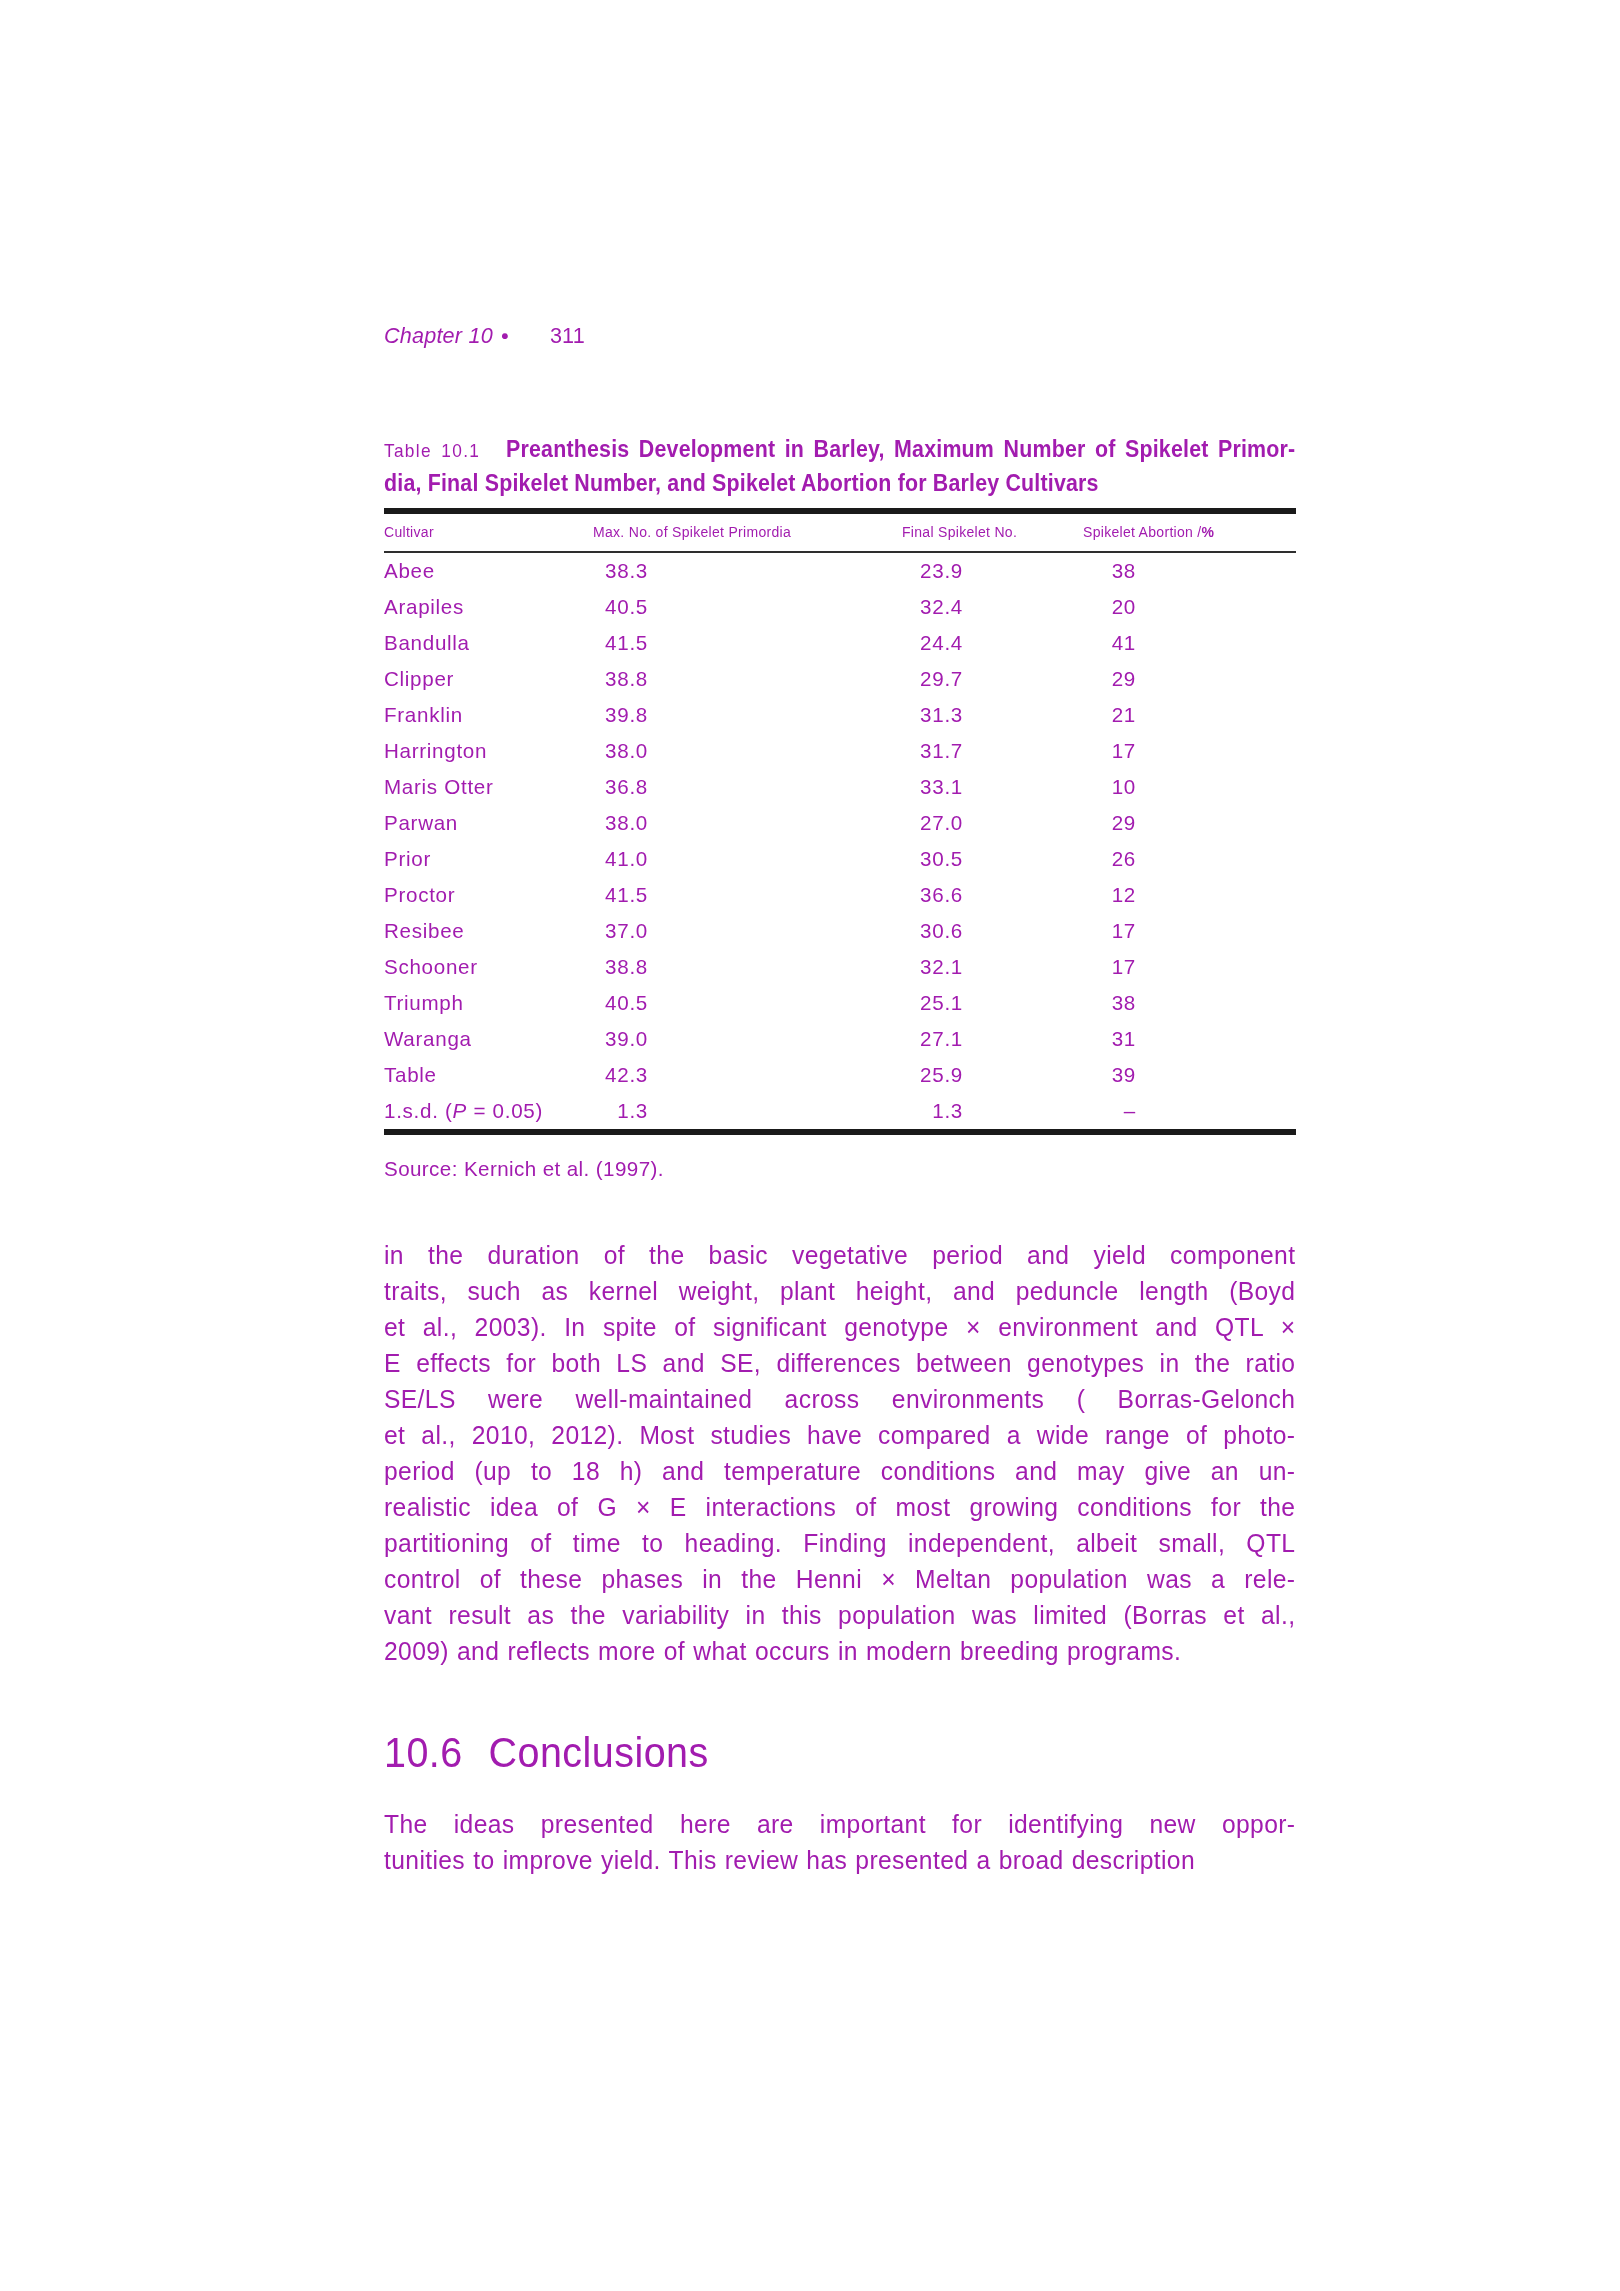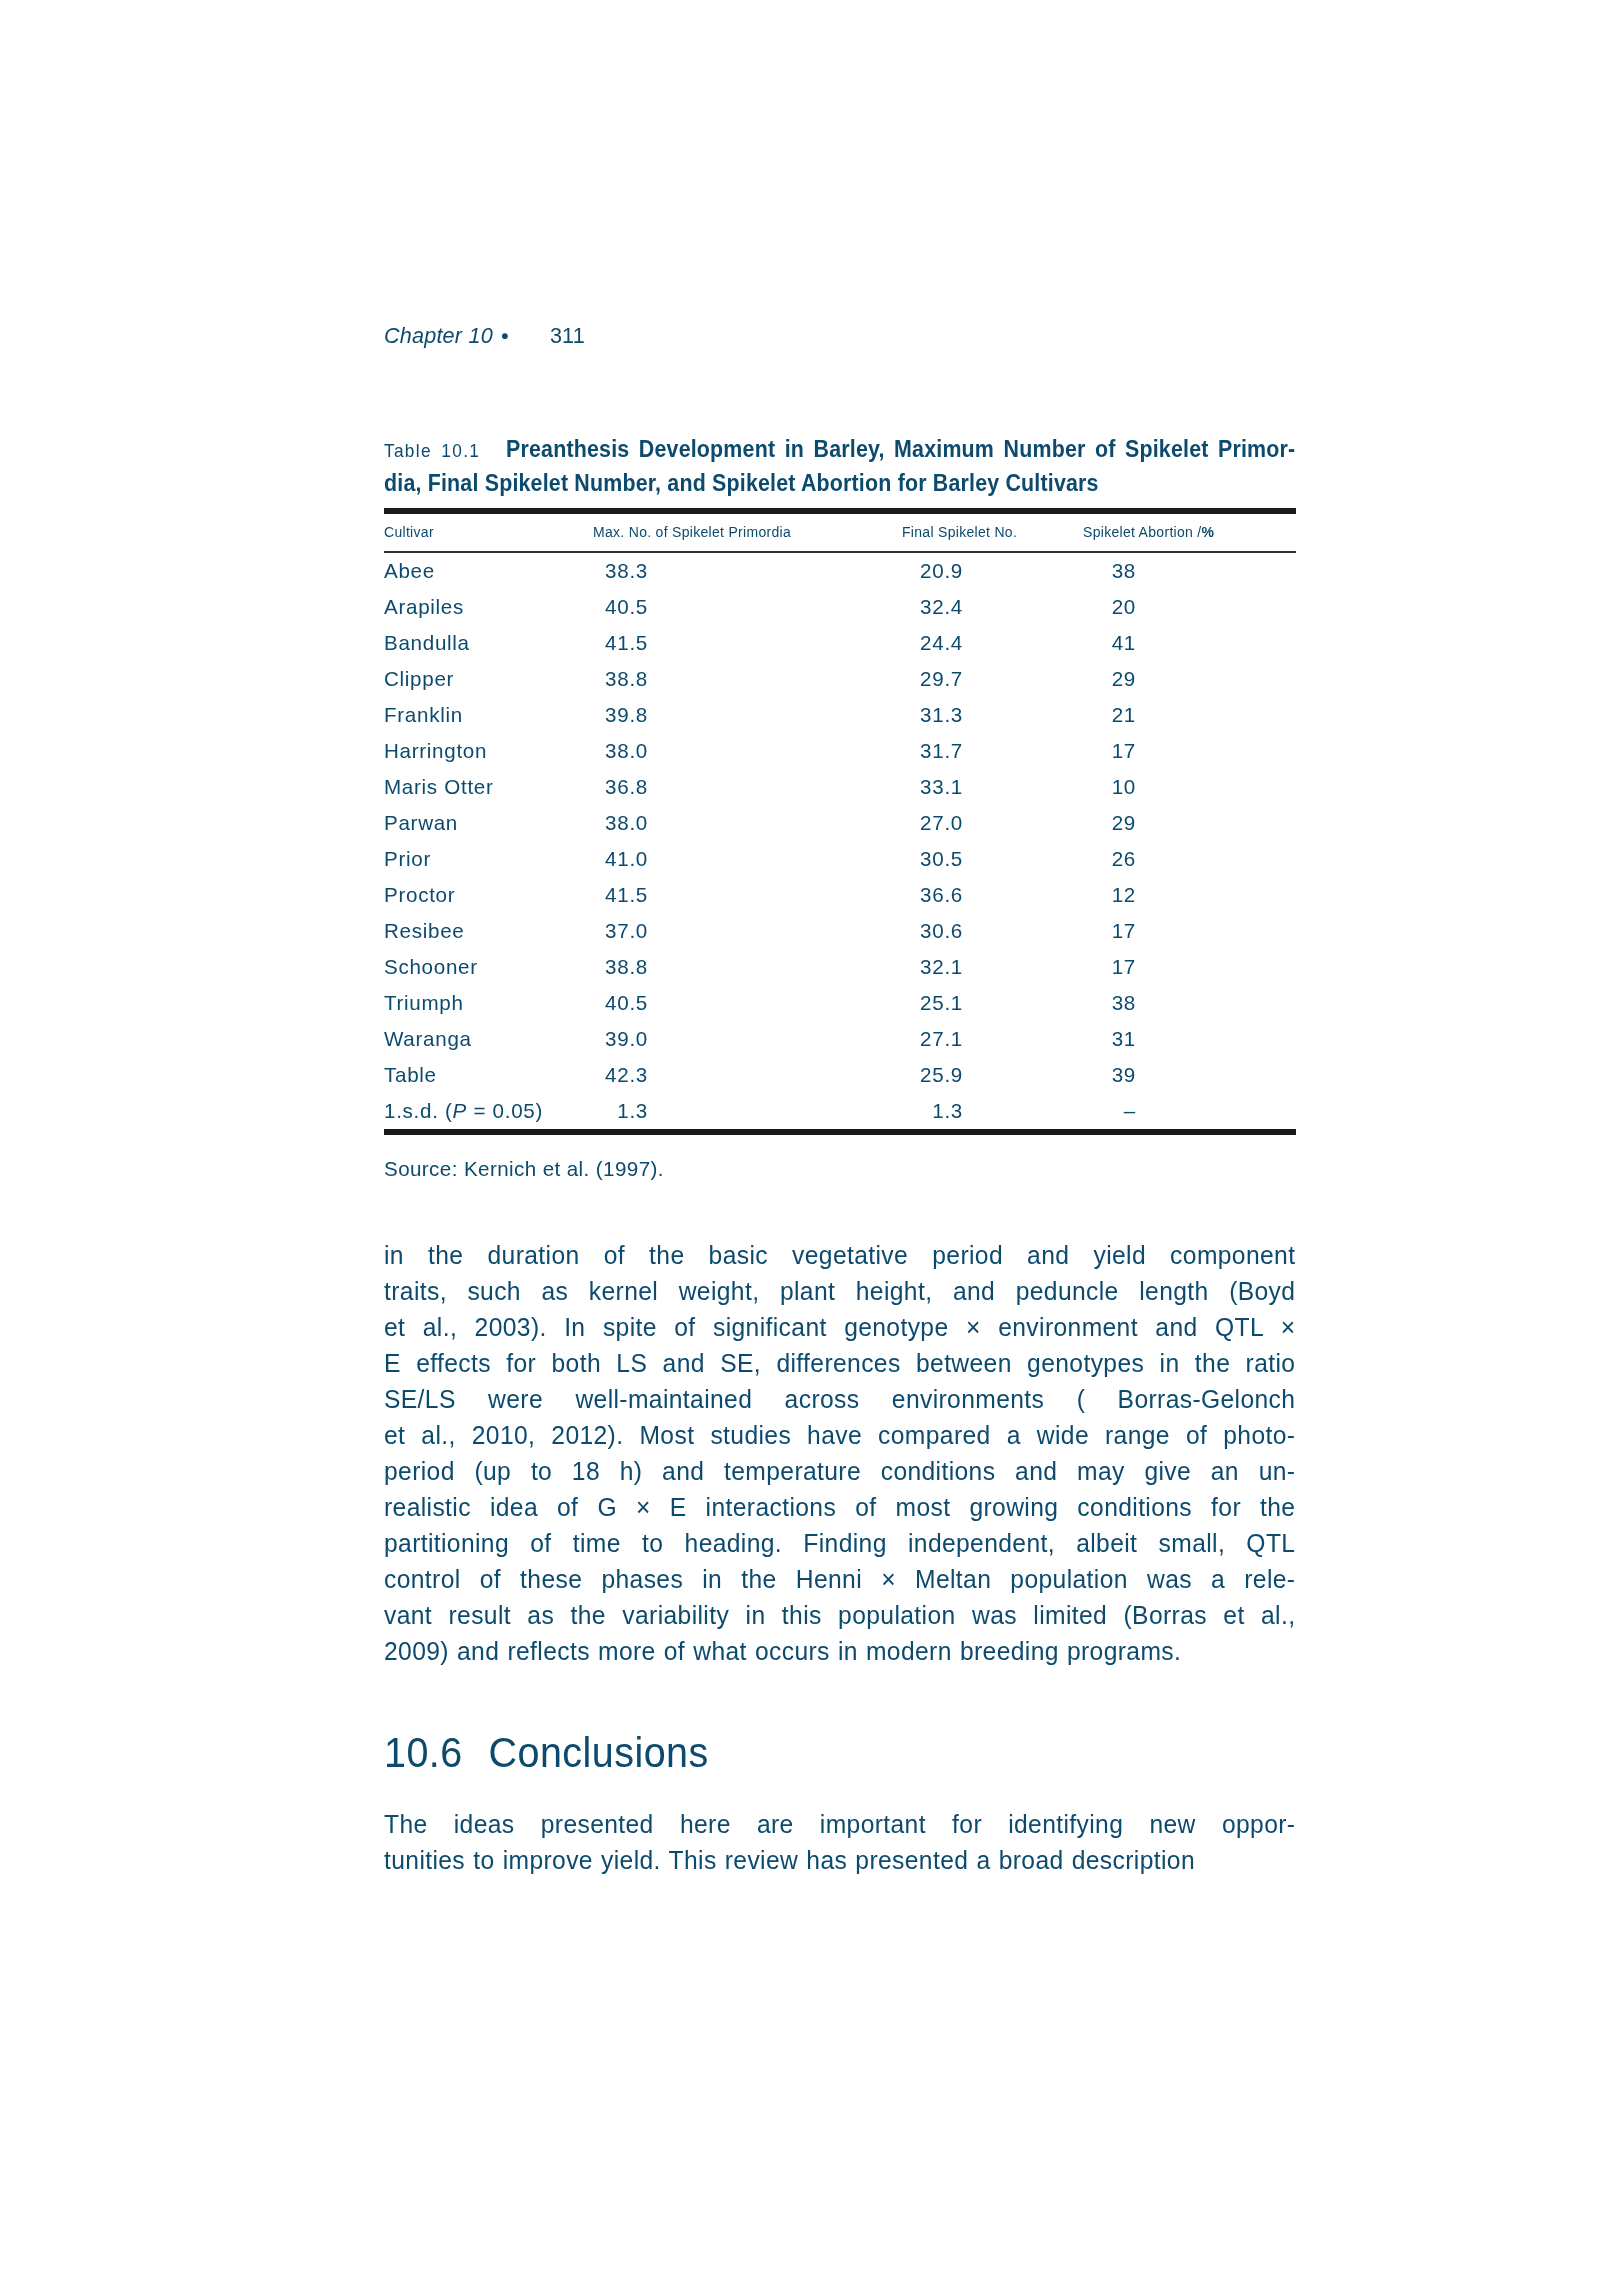--- a/index.html
+++ b/index.html
@@ -1,18 +1,18 @@
 <!DOCTYPE html>
 <html><head>
 <meta charset="utf-8">
 <style>
   html,body{margin:0;padding:0;background:#ffffff;}
   .page{
     position:relative;width:1470px;height:2292px;background:#ffffff;
-    font-family:"Liberation Sans","DejaVu Sans",sans-serif;color:#0c4a6e;
+    font-family:"Liberation Sans","DejaVu Sans",sans-serif;color:#a21caf;
     overflow:hidden;
   }
 
   
   .running-head{
     position:absolute;left:384px;top:323px;width:970px;
     font-size:21.6px;letter-spacing:0.2px;white-space:nowrap;
     display:flex;align-items:baseline;
   }
   .chapter-num{font-style:italic;}
@@ -94,21 +94,21 @@
       <div>Final Spikelet No.</div>
       <div><span>Spikelet Abortion /</span><span class="pct-unit">%</span></div>
     </div>
     <div class="rule-thin"></div>
 
     <div class="tbody">
 
         <div class="trow">
           <div>Abee</div>
           <div><span class="num2">38.3</span></div>
-          <div><span class="num3">20.9</span></div>
+          <div><span class="num3">23.9</span></div>
           <div><span class="num4">38</span></div>
         </div>
 
         <div class="trow">
           <div>Arapiles</div>
           <div><span class="num2">40.5</span></div>
           <div><span class="num3">32.4</span></div>
           <div><span class="num4">20</span></div>
         </div>
 

